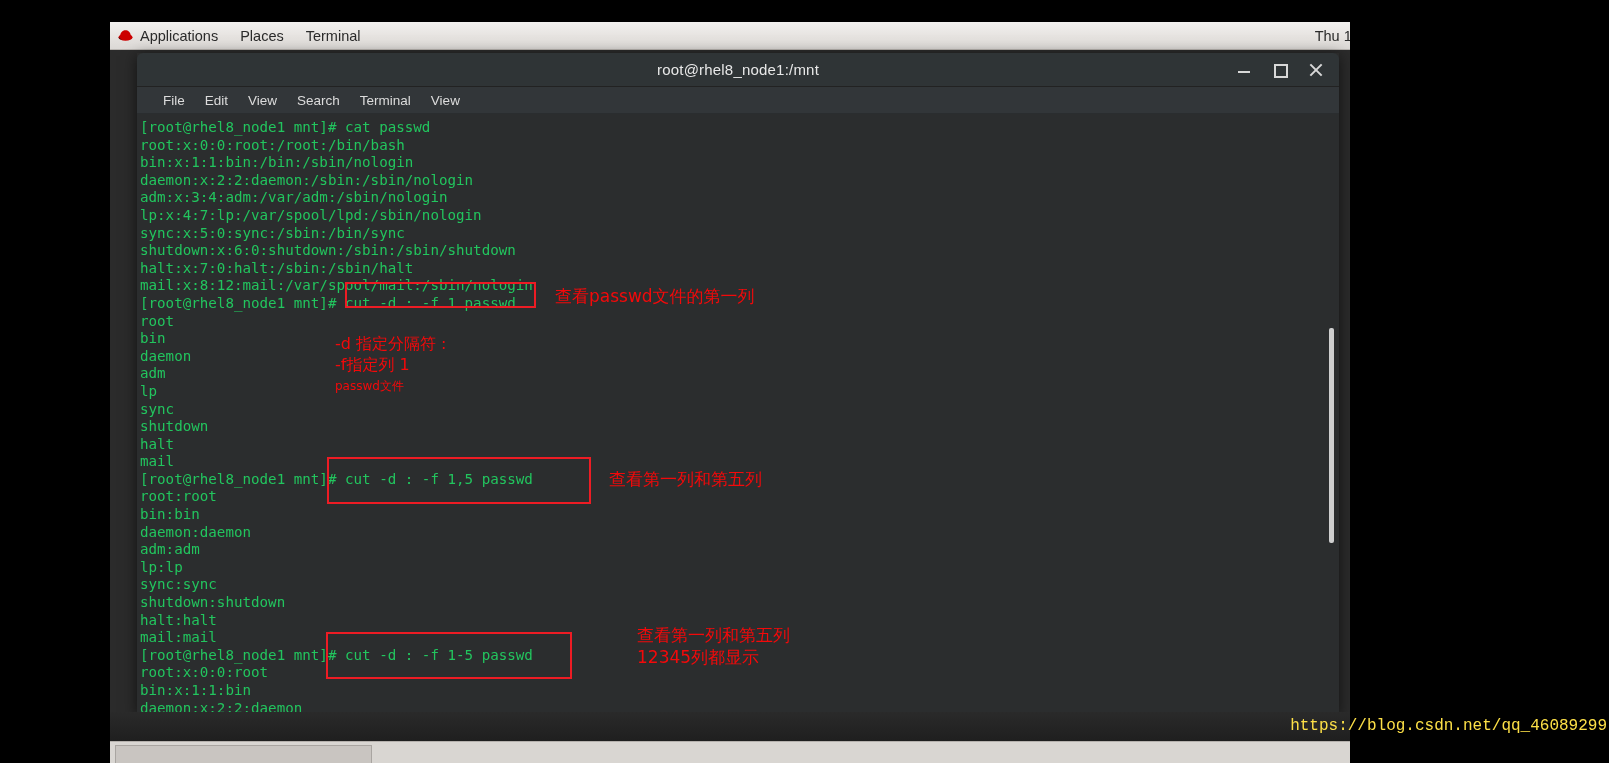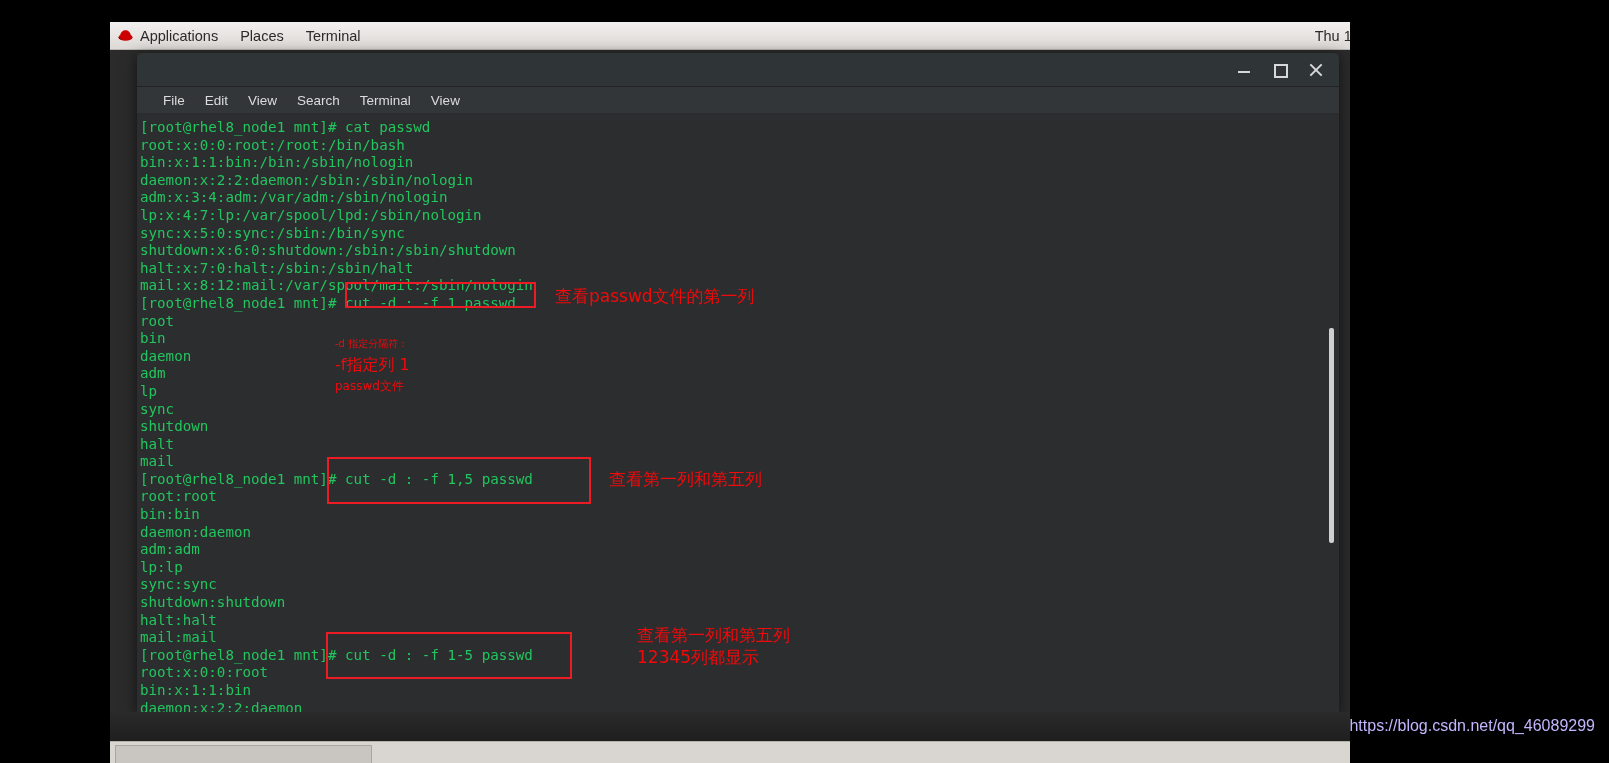--- a/index.html
+++ b/index.html
@@ -67,22 +67,22 @@
   .rtext{position:absolute;color:#f3090a;white-space:pre;
          font-family:"DejaVu Sans","Liberation Sans",sans-serif;line-height:20px;}
 
   
   #botstrip{position:absolute;left:110px;top:712px;width:1240px;height:29px;
             background:linear-gradient(180deg,#2a2a2a 0%,#1f1f1f 100%);}
   #taskbar{position:absolute;left:110px;top:741px;width:1240px;height:22px;
            background:#d9d6d2;border-top:1px solid #b5b1ad;}
   #taskitem{position:absolute;left:5px;top:3px;width:255px;height:17px;
             background:#c9c5c1;border:1px solid #a9a5a1;}
-  #watermark{position:absolute;right:14px;top:717px;font-size:16px;color:#c4b5fd;
-             font-family:Liberation Sans, sans-serif;white-space:nowrap;}
+  #watermark{position:absolute;right:2px;top:717px;font-size:16px;color:#fde047;
+             font-family:Liberation Mono, monospace;white-space:nowrap;}
 </style>
 </head>
 <body>
 
 <div id="desktop">
 
   <div id="panel">
     <div class="panel-left">
       <div class="panel-item app">
         <span class="redhat">
@@ -126,20 +126,21 @@
           <path d="M3.6 3.6 a6 6 0 1 0 8.8 0" stroke="#3a3a3a" stroke-width="1.7" fill="none"></path>
           <rect x="7.1" y="1" width="1.8" height="7" fill="#3a3a3a"></rect>
         </svg>
       </div>
     </div>
   </div>
 
   <div id="term">
 
     <div id="titlebar">
+      <div id="title">root@rhel8_node1:/mnt</div>
       <div class="wbtns">
         <div class="wbtn wb-min"></div>
         <div class="wbtn wb-max"></div>
         <div class="wbtn wb-close"></div>
       </div>
     </div>
 
     <div id="menubar">
       <div class="menu-item">File</div>
       <div class="menu-item">Edit</div>
@@ -155,21 +156,21 @@
       <div id="tscroll">
         <div id="tthumb"></div>
       </div>
 
       <div class="rbox" style="left:208px;top:168px;width:191px;height:26px;"></div>
       <div class="rbox" style="left:190px;top:343px;width:264px;height:47px;"></div>
       <div class="rbox" style="left:189px;top:518px;width:246px;height:47px;"></div>
 
       <div class="rtext" style="left:418px;top:172px;font-size:17px;">查看passwd文件的第一列</div>
 
-      <div class="rtext" style="left:198px;top:220px;font-size:10px;">-d 指定分隔符 :</div>
+      <div class="rtext" style="left:198px;top:220px;font-size:16px;">-d 指定分隔符 :</div>
       <div class="rtext" style="left:198px;top:241px;font-size:16px;">-f指定列 1</div>
       <div class="rtext" style="left:198px;top:262px;font-size:12px;">passwd文件</div>
 
       <div class="rtext" style="left:472px;top:355px;font-size:17px;">查看第一列和第五列</div>
 
       <div class="rtext" style="left:500px;top:511px;font-size:17px;">查看第一列和第五列</div>
       <div class="rtext" style="left:500px;top:533px;font-size:17px;">12345列都显示</div>
     </div>
   </div>
 </div>

